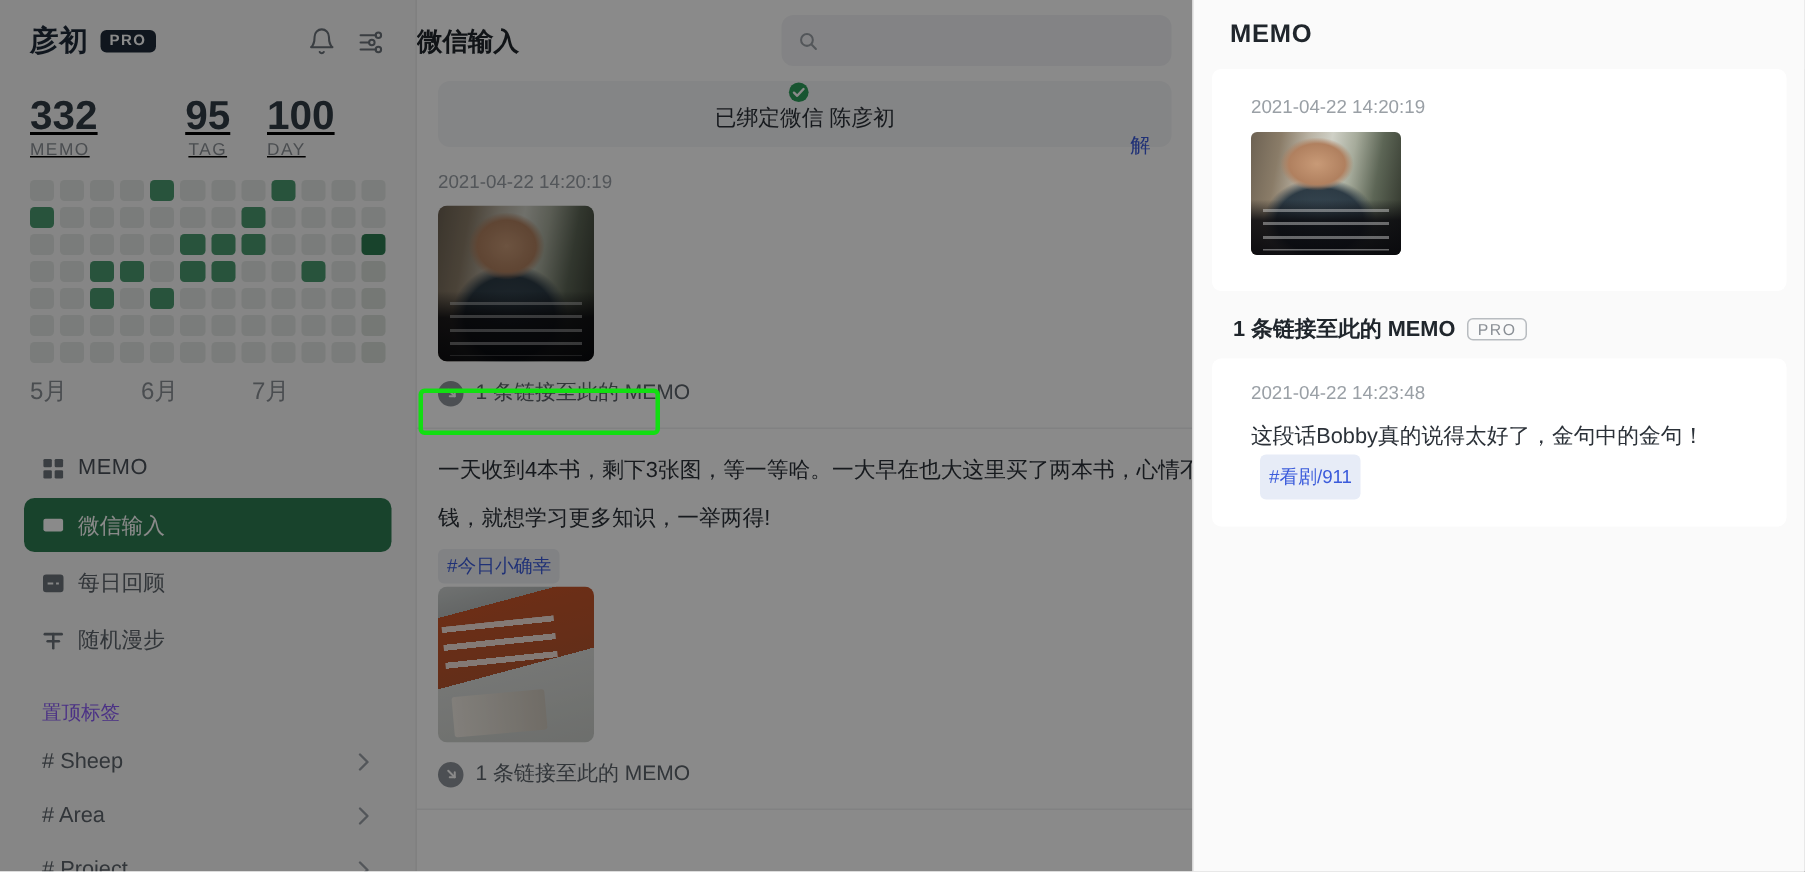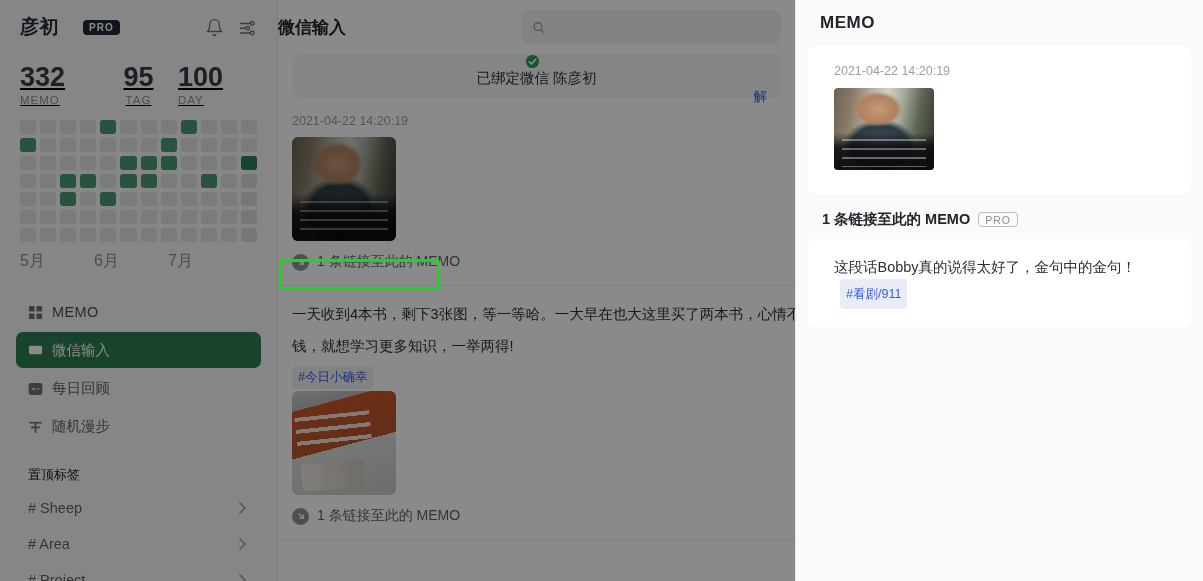--- a/index.html
+++ b/index.html
@@ -37,21 +37,20 @@
     left: 0; top: 0;
     width: 278px; height: 581px;
     background: #f7f7f7;
     border-right: 1px solid #ececec;
     padding: 0 16px;
   }
   .sb-header {
     display: flex; align-items: center;
     height: 54px;
     padding: 0 4px;
-    gap: 16px;
   }
   .brand {
     font-size: 19px; font-weight: bold; color: #1e2a38;
     letter-spacing: 0.5px;
   }
   .pro-badge {
     margin-left: 8px;
     background: #1e2a38;
     color: #ffffff;
     font-size: 10px; font-weight: bold;
@@ -125,21 +124,21 @@
   .nav-item.active {
     background: #2e7d52;
     color: #ffffff;
   }
   .nav-item.active .nav-ico { color: #ffffff; }
   .nav-item.memo-root { color: #4a5159; font-weight: 500; letter-spacing: .4px; }
 
   .section-title {
     margin: 22px 0 6px 12px;
     font-size: 13px;
-    color: #0f172a;
+    color: #8b5cf6;
   }
   .tag-item {
     display: flex; align-items: center;
     height: 36px;
     padding: 0 12px;
     font-size: 14.5px;
     color: #5d646b;
     cursor: pointer;
   }
   .tag-item .chev {
@@ -303,21 +302,21 @@
     line-height: 1;
   }
   .panel-sub-card {
     background: #ffffff;
     margin: 0 12px;
     border-radius: 6px;
     padding: 16px 26px 18px 26px;
   }
   .panel-sub-text {
     font-size: 14.5px; color: #2b3138; line-height: 24px;
-    display: flex; align-items: flex-end; flex-wrap: wrap;
+    display: flex; align-items: flex-start; flex-wrap: wrap; flex-direction: column;
   }
   .panel-sub-tag {
     background: #e7ecf7;
     color: #3b5bdb;
     font-size: 12.5px;
     padding: 3px 6px;
     border-radius: 4px;
     margin-left: 6px;
   }
 
@@ -659,20 +658,21 @@
         <div class="photo-person"></div>
       </div>
     </div>
 
     <div class="panel-link-head">
       <span class="panel-link-title">1 条链接至此的 MEMO</span>
       <span class="pro-outline">PRO</span>
     </div>
 
     <div class="panel-sub-card">
+      <div class="panel-time">2021-04-22 14:23:48</div>
       <div class="panel-sub-text">
         <span>这段话Bobby真的说得太好了，金句中的金句！</span>
         <span class="panel-sub-tag">#看剧/911</span>
       </div>
     </div>
 
   </aside>
 
 </div>
 

